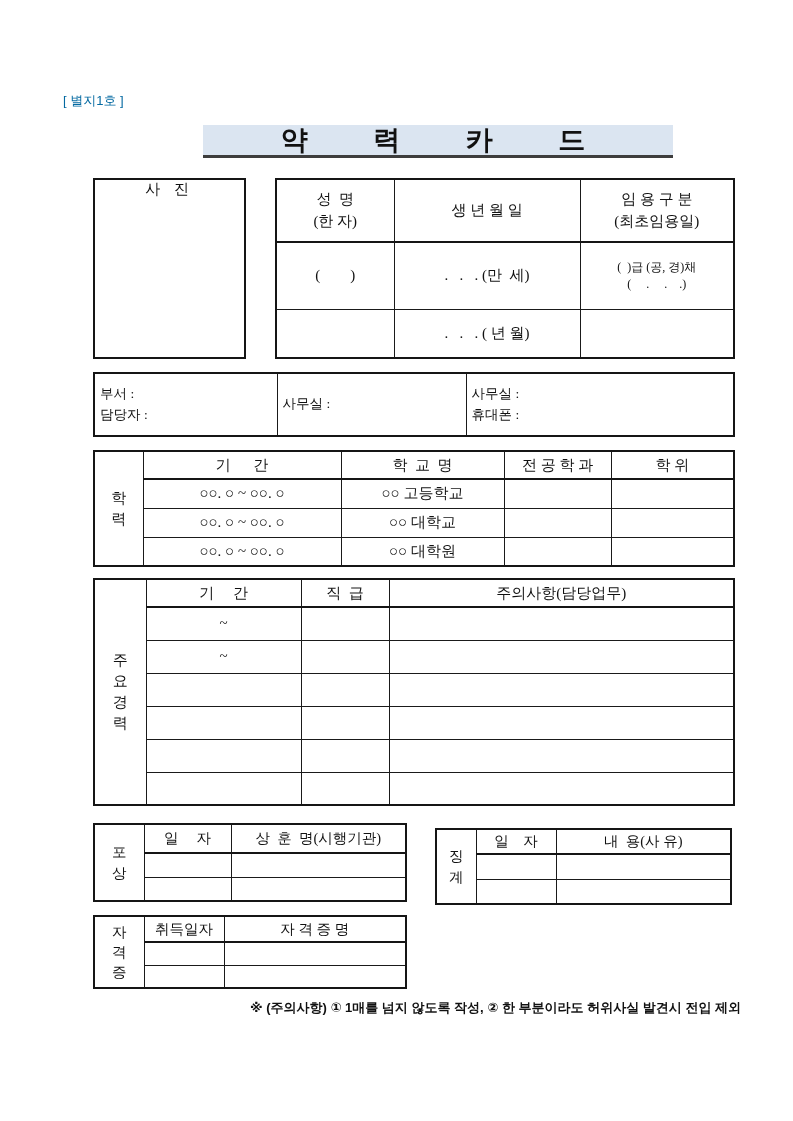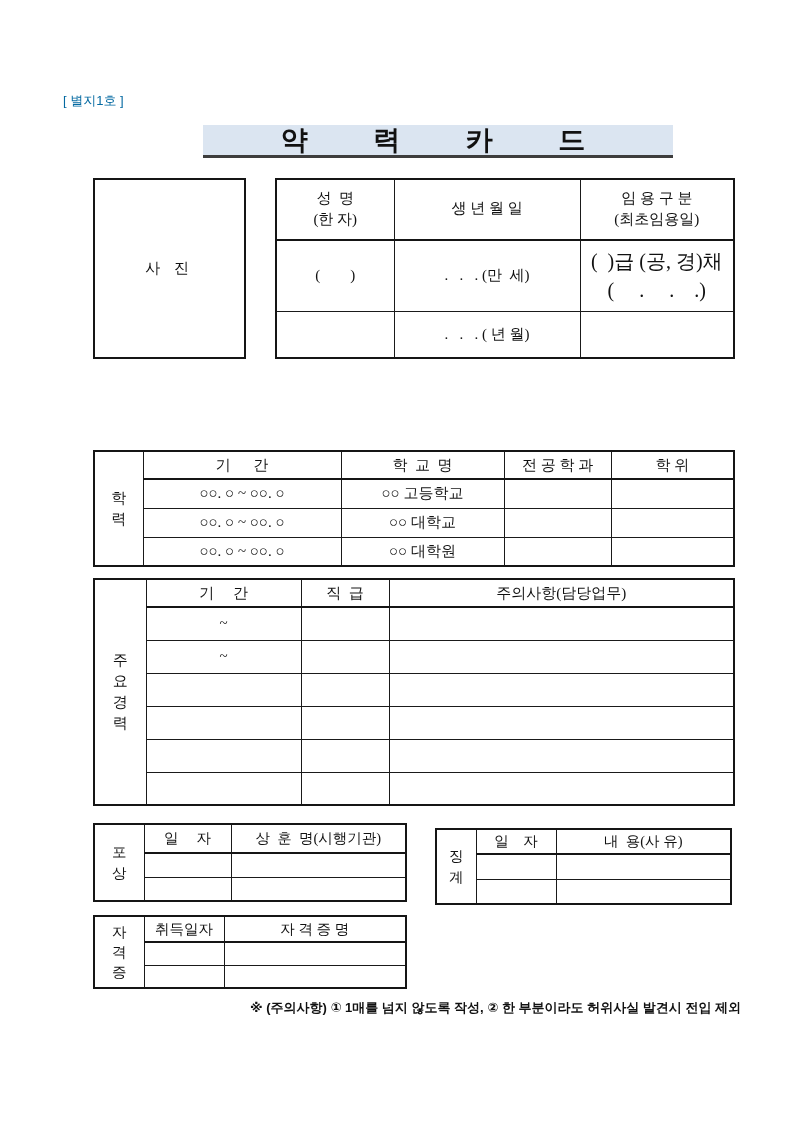--- a/index.html
+++ b/index.html
@@ -33,21 +33,21 @@
     border-bottom:3px solid #3d3d3d;
     font-family:"Liberation Sans","DejaVu Sans",sans-serif;
     font-weight:bold; font-size:27px;
     letter-spacing:10px; word-spacing:38px;
     padding-bottom:1px;
   }
 
   #photo-box {
     left:93px; top:178px; width:153px; height:181px;
     border:2px solid #151515;
-    display:flex; align-items:center; justify-content:center;
+    display:flex; align-items:flex-start; justify-content:center;
     font-size:15px; letter-spacing:5px;
   }
 
   #info-table { left:275px; top:178px; width:458px; height:181px; }
   #info-table td { line-height:1.45; }
 
   #contact-table { left:93px; top:372px; width:640px; height:65px; }
   #contact-table td { font-size:13.5px; }
   #contact-table .fill-cell { text-align:left; padding:2px 0 2px 5px; line-height:1.55; }
 
@@ -93,38 +93,45 @@
       <tr class="hdr-row" style="height:50px">
     <td>성  명
 (한 자)</td>
     <td>생 년 월 일</td>
     <td>임 용 구 분
 (최초임용일)</td>
   </tr>
   <tr style="height:53px">
     <td>(        )</td>
     <td>.   .   . (만  세)</td>
-    <td style="font-size:20px">(  )급 (공, 경)채
+    <td style="font-size:12px">(  )급 (공, 경)채
 (     .     .    .)</td>
   </tr>
   <tr style="height:38px">
     <td></td>
     <td>.   .   . ( 년 월)</td>
     <td></td>
   </tr>
 </tbody>
   </table>
 
 <table class="abs doc-table" id="contact-table">
   <colgroup>
       <col style="width:183px">
       <col style="width:189px">
       <col style="width:268px">
     </colgroup>
   <tbody>
+  <tr style="height:43px">
+    <td class="fill-cell">부서 :
+담당자 :</td>
+    <td class="fill-cell">사무실 :</td>
+    <td class="fill-cell">사무실 :
+휴대폰 :</td>
+  </tr>
 </tbody>
   </table>
 
 <table class="abs doc-table" id="edu-table">
   <colgroup>
       <col style="width:49px">
       <col style="width:198px">
       <col style="width:163px">
       <col style="width:107px">
       <col style="width:123px">

